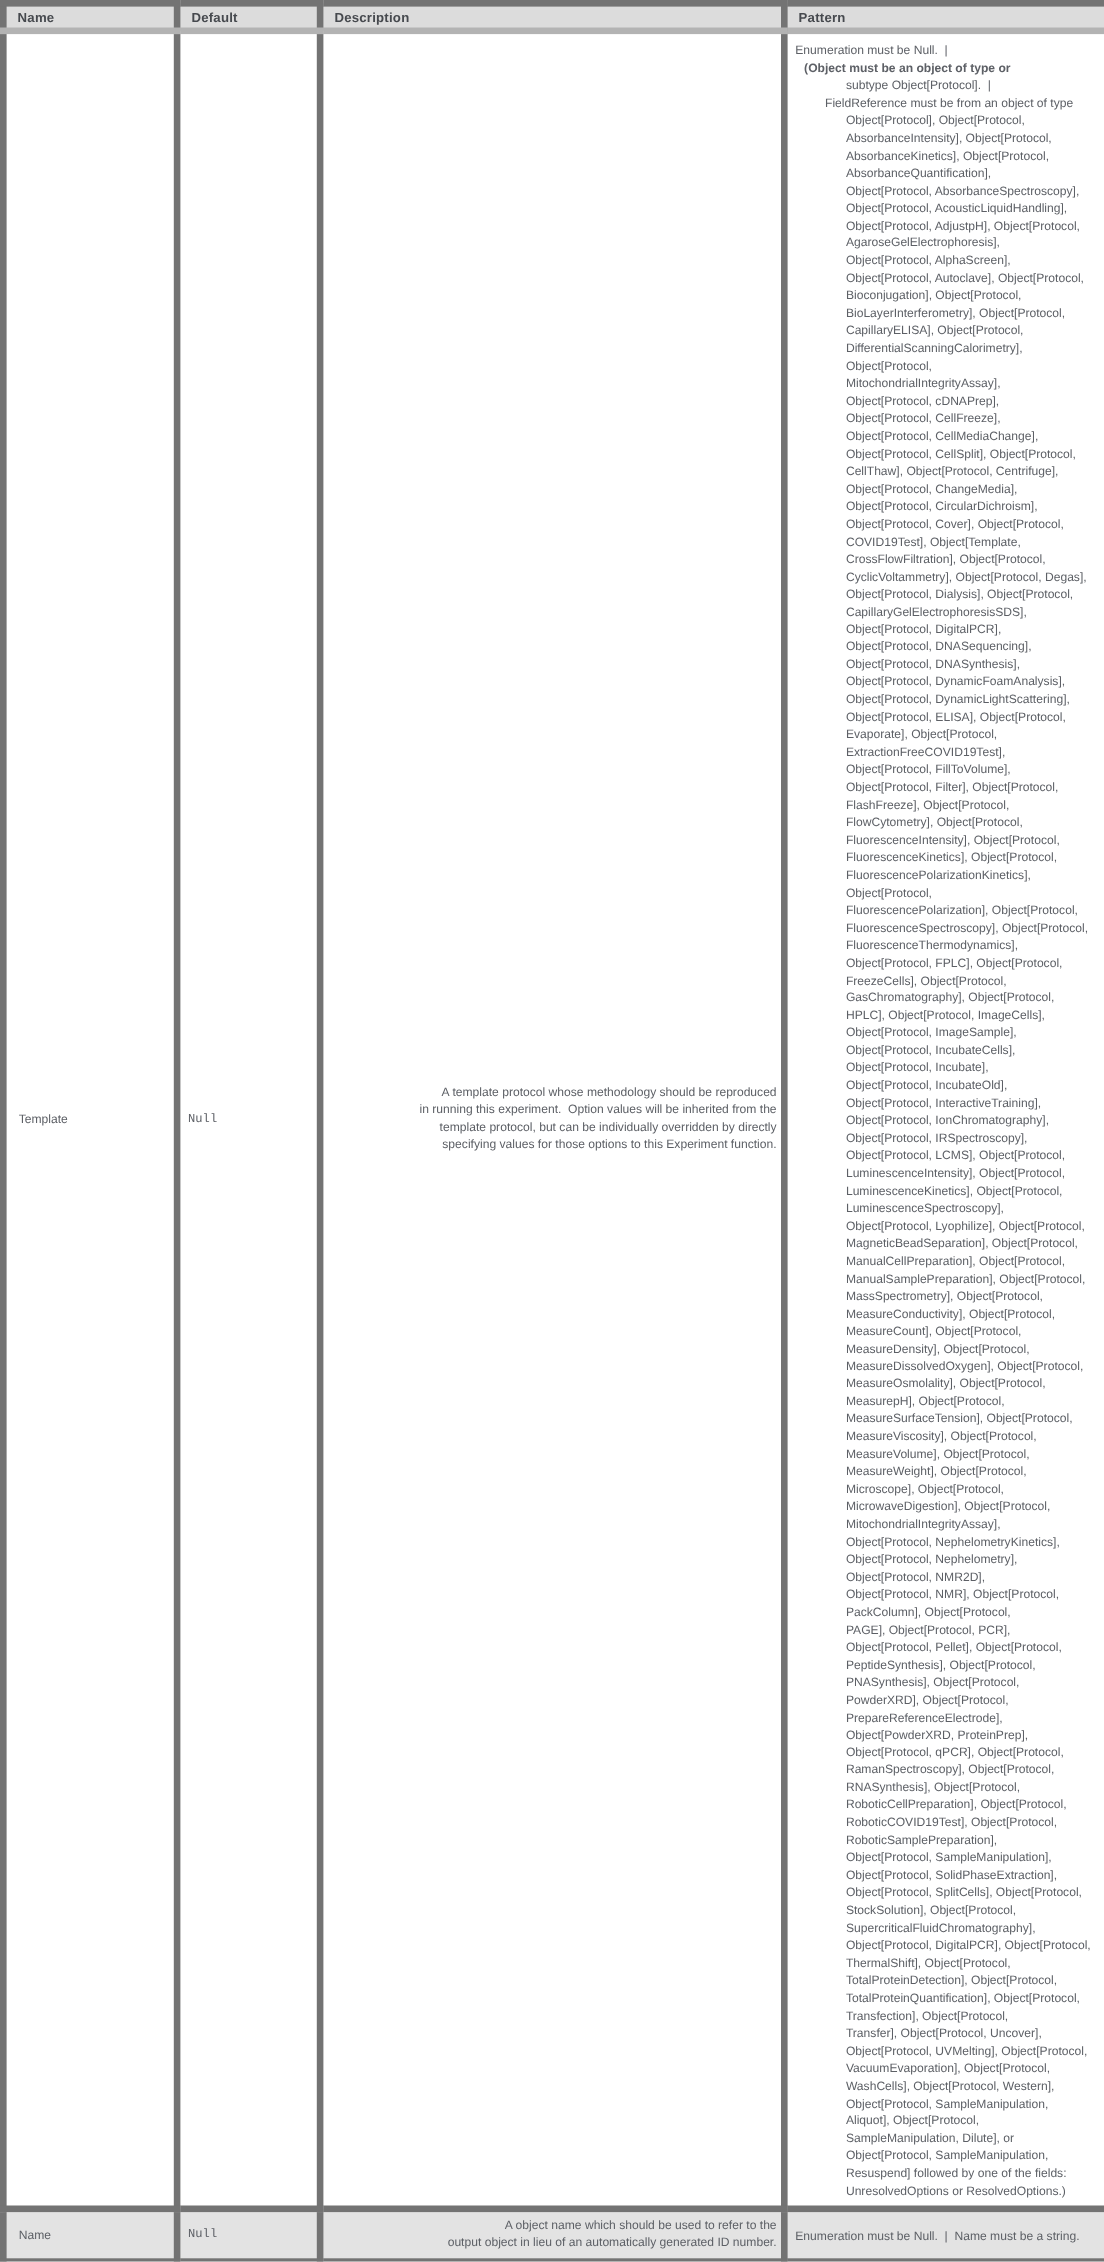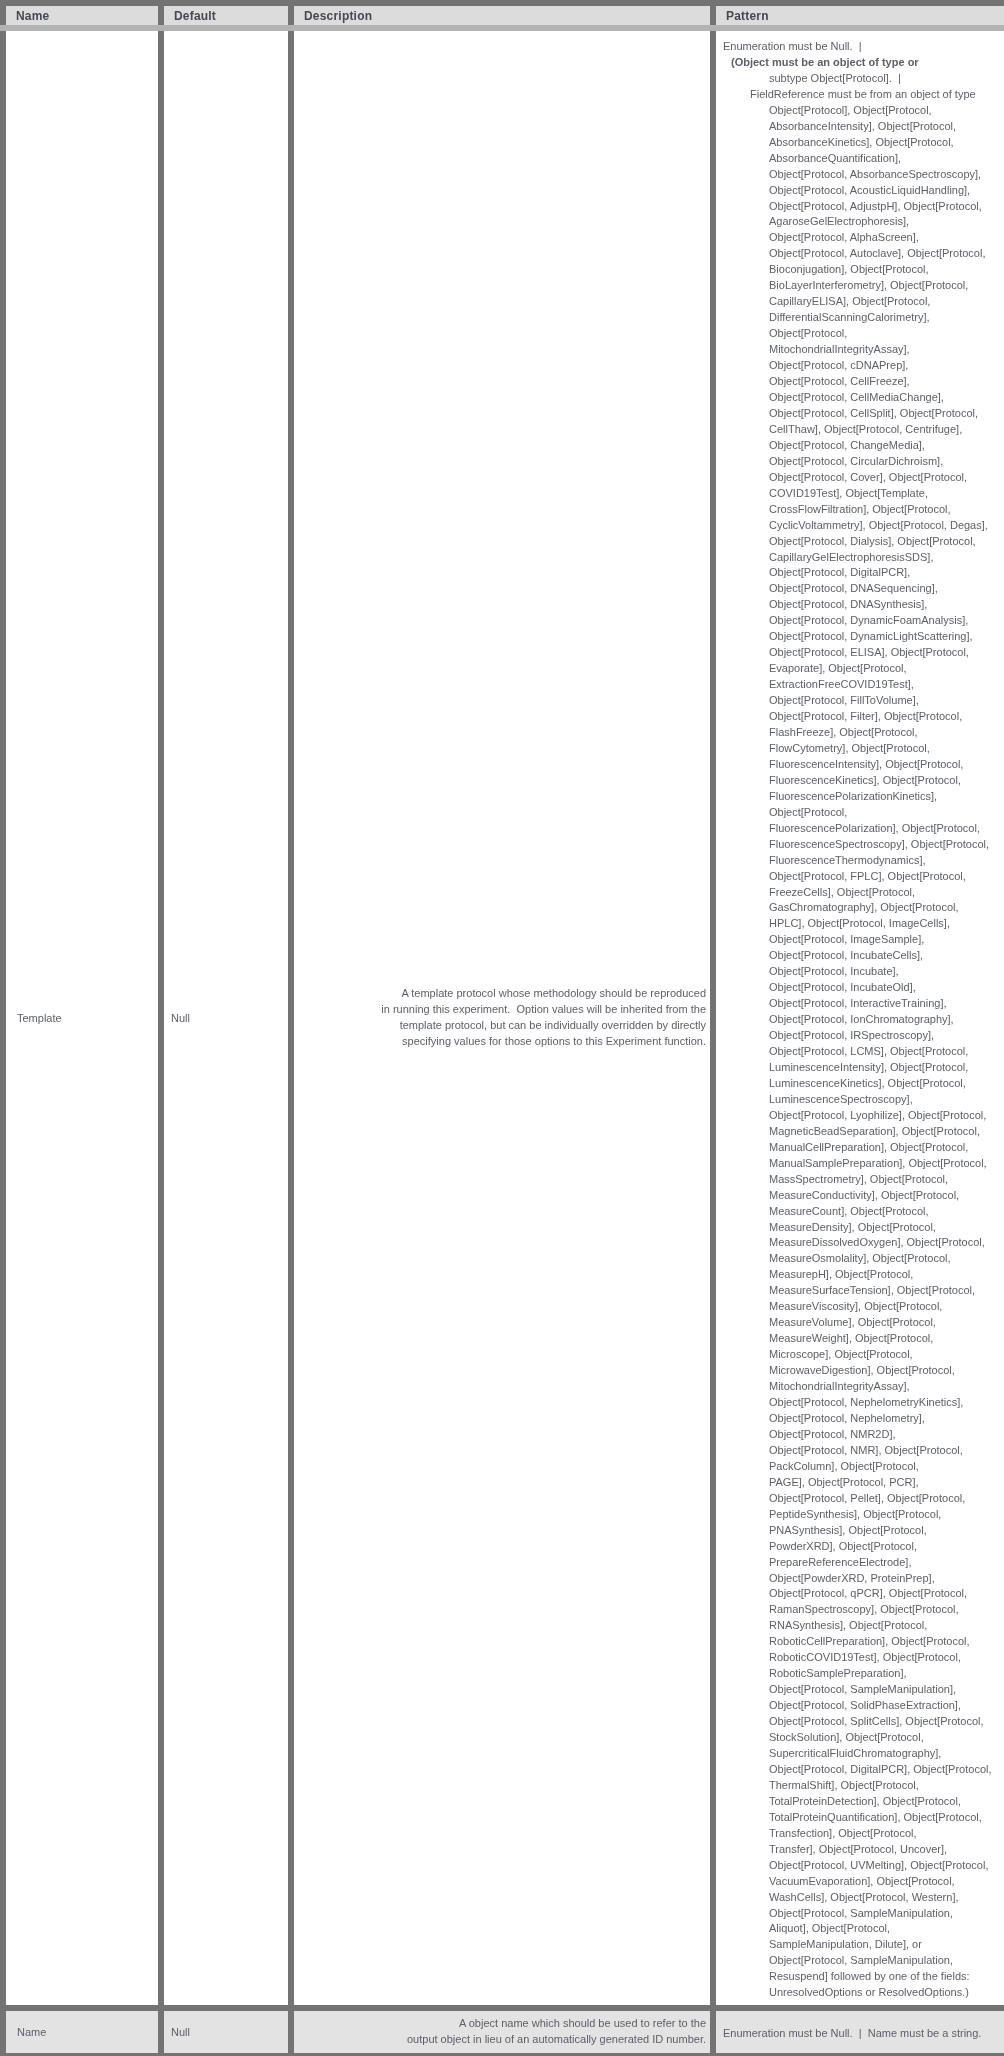--- a/index.html
+++ b/index.html
@@ -26,21 +26,21 @@
     height: 25px;
     padding: 0 0 0 10px;
     border-bottom-color: #b3b3b3;
   }
   td {
     color: #5d6066;
     font-size: 11px;
     vertical-align: middle;
   }
   .c-name    { padding-left: 11px; }
-  .c-default { padding-left: 7px; }
+  .c-default { padding-left: 7px; font-family: Liberation Mono, monospace; }
   .c-desc    { padding: 5px 4px 5px 6px; text-align: right; }
   .c-pattern { padding: 8px 4px 4px 7px; }
   tr.row-main .c-pattern { vertical-align: top; }
   tr.row-shaded td { background: #e3e3e3; height: 44px; }
   .ln { white-space: pre; line-height: 15.95px; }
   .c-pattern .i0 { padding-left: 0; }
   .c-pattern .i1 { padding-left: 8px; font-weight: bold; }
   .c-pattern .i2 { padding-left: 27px; }
   .c-pattern .i3 { padding-left: 46px; }
   .c-desc .i0 { padding-left: 0; }

